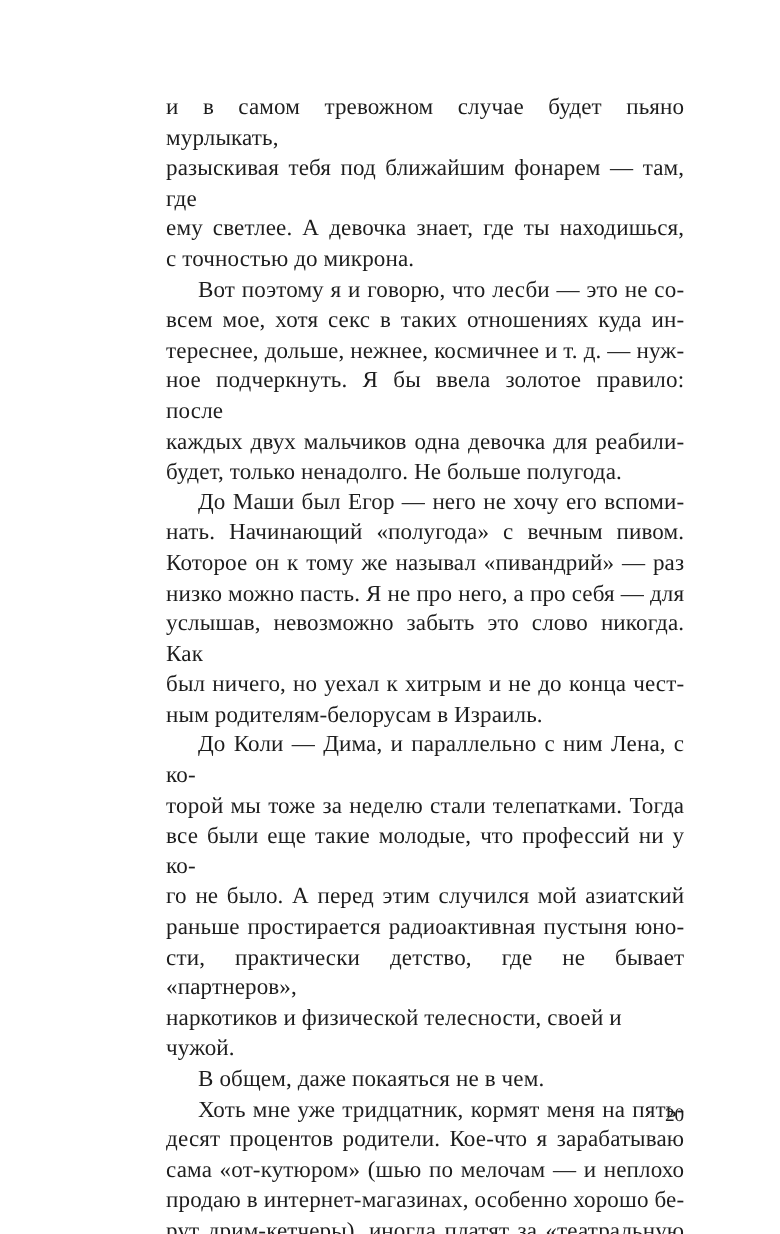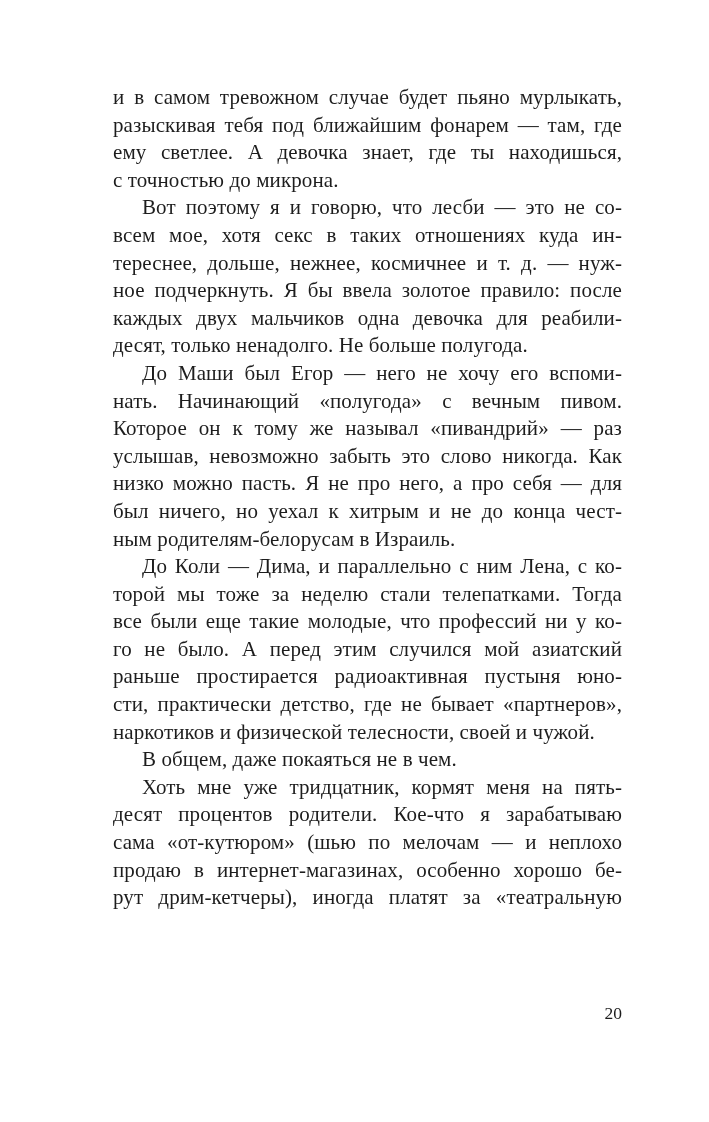--- a/index.html
+++ b/index.html
@@ -31,20 +31,21 @@
     color: #1d1d1d;
     letter-spacing: 0.1px;
   }
   .paragraph {
     margin: 0;
     padding: 0;
   }
   .line {
     text-align: left;
     white-space: normal;
+    margin-left: 38px;
   }
   .line.j {
     text-align: justify;
     text-align-last: justify;
   }
   .line.ind {
     text-indent: 29px;
   }
   .folio {
     position: absolute;
@@ -66,28 +67,28 @@
         <div class="line j">разыскивая тебя под ближайшим фонарем — там, где</div>
         <div class="line j">ему светлее. А девочка знает, где ты находишься,</div>
         <div class="line">с точностью до микрона.</div>
       </div>
       <div class="paragraph">
         <div class="line j ind">Вот поэтому я и говорю, что лесби — это не со-</div>
         <div class="line j">всем мое, хотя секс в таких отношениях куда ин-</div>
         <div class="line j">тереснее, дольше, нежнее, космичнее и т. д. — нуж-</div>
         <div class="line j">ное подчеркнуть. Я бы ввела золотое правило: после</div>
         <div class="line j">каждых двух мальчиков одна девочка для реабили-</div>
-        <div class="line">десят, только ненадолго. Не больше полугода.</div>
+        <div class="line">будет, только ненадолго. Не больше полугода.</div>
       </div>
       <div class="paragraph">
         <div class="line j ind">До Маши был Егор — него не хочу его вспоми-</div>
         <div class="line j">нать. Начинающий «полугода» с вечным пивом.</div>
         <div class="line j">Которое он к тому же называл «пивандрий» — раз</div>
+        <div class="line j">низко можно пасть. Я не про него, а про себя — для</div>
         <div class="line j">услышав, невозможно забыть это слово никогда. Как</div>
-        <div class="line j">низко можно пасть. Я не про него, а про себя — для</div>
         <div class="line j">был ничего, но уехал к хитрым и не до конца чест-</div>
         <div class="line">ным родителям-белорусам в Израиль.</div>
       </div>
       <div class="paragraph">
         <div class="line j ind">До Коли — Дима, и параллельно с ним Лена, с ко-</div>
         <div class="line j">торой мы тоже за неделю стали телепатками. Тогда</div>
         <div class="line j">все были еще такие молодые, что профессий ни у ко-</div>
         <div class="line j">го не было. А перед этим случился мой азиатский</div>
         <div class="line j">раньше простирается радиоактивная пустыня юно-</div>
         <div class="line j">сти, практически детство, где не бывает «партнеров»,</div>

